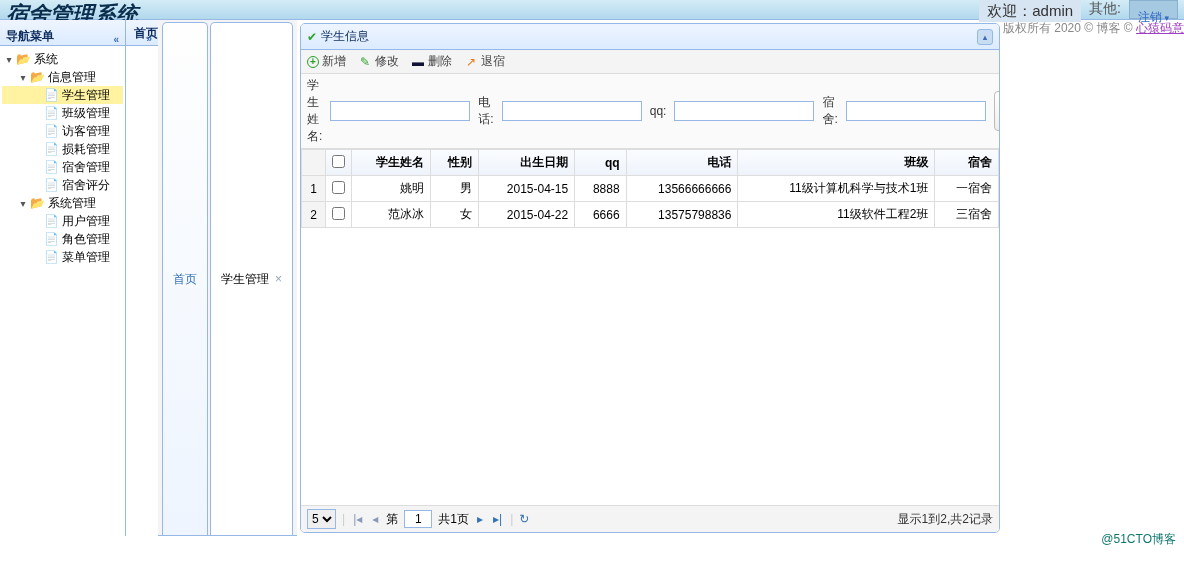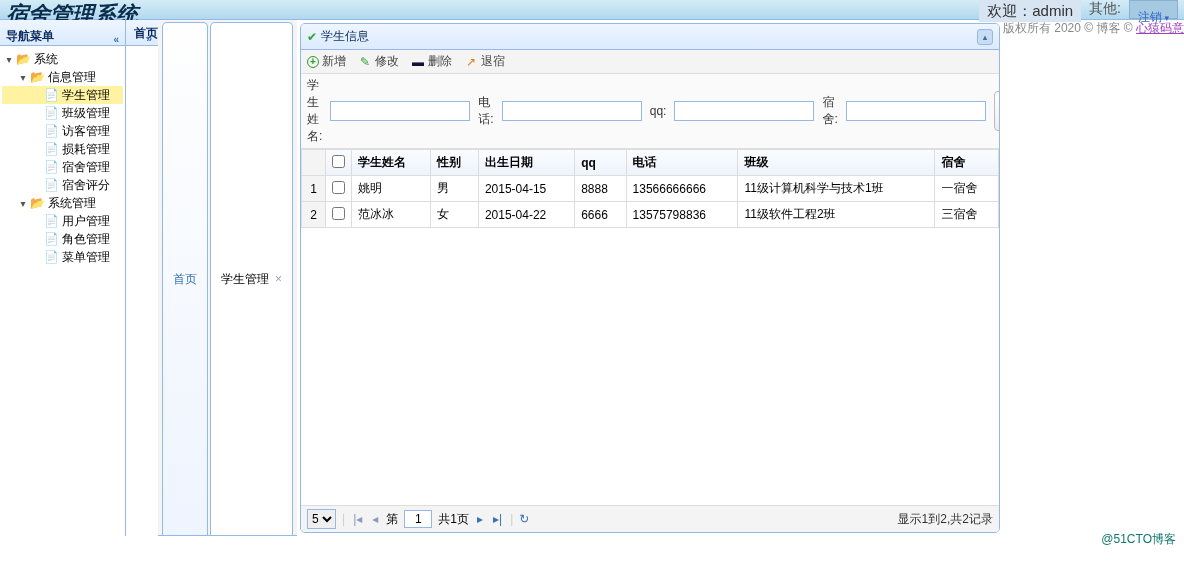--- a/index.html
+++ b/index.html
@@ -46,21 +46,21 @@
 .ic-del{color:#113}
 .ic-out{color:#e67a1b}
 .sb{background:#fafafa;border-bottom:1px solid #ddd;padding:3px 6px;display:flex;align-items:center;gap:8px;flex-wrap:nowrap}
 .sb label{color:#333}
 .sb input{border:1px solid #95b8e7;height:20px;padding:0 4px}
 .btn{border:1px solid #bbb;background:linear-gradient(#fff,#eee);border-radius:4px;padding:2px 8px;display:inline-flex;align-items:center;gap:3px;cursor:pointer}
 .mag{color:#3271b7}
 
 .grid{flex:1;overflow:auto}
 table{width:100%;border-collapse:collapse}
-th,td{border:1px solid #ddd;padding:4px 6px;text-align:left;height:22px}
+th,td{border:1px solid #ddd;padding:4px 6px;text-align:right;height:22px}
 thead tr{background:linear-gradient(#fafcff,#eef3fb)}
 th.cbx,td.cbx{width:26px;text-align:center}
 th.rn,td.rn{width:24px;text-align:center;background:#f4f4f4}
 
 .pager{border-top:1px solid #ddd;background:#f4f4f4;padding:3px 6px;display:flex;align-items:center;gap:6px}
 .pager select{border:1px solid #95b8e7;height:20px}
 .pager .sep{color:#ccc}
 .pager .pbtn{color:#8899bb;cursor:pointer;padding:0 2px}
 .pager .pbtn.on{color:#3271b7}
 .pager input{width:28px;border:1px solid #95b8e7;height:18px;text-align:center}

